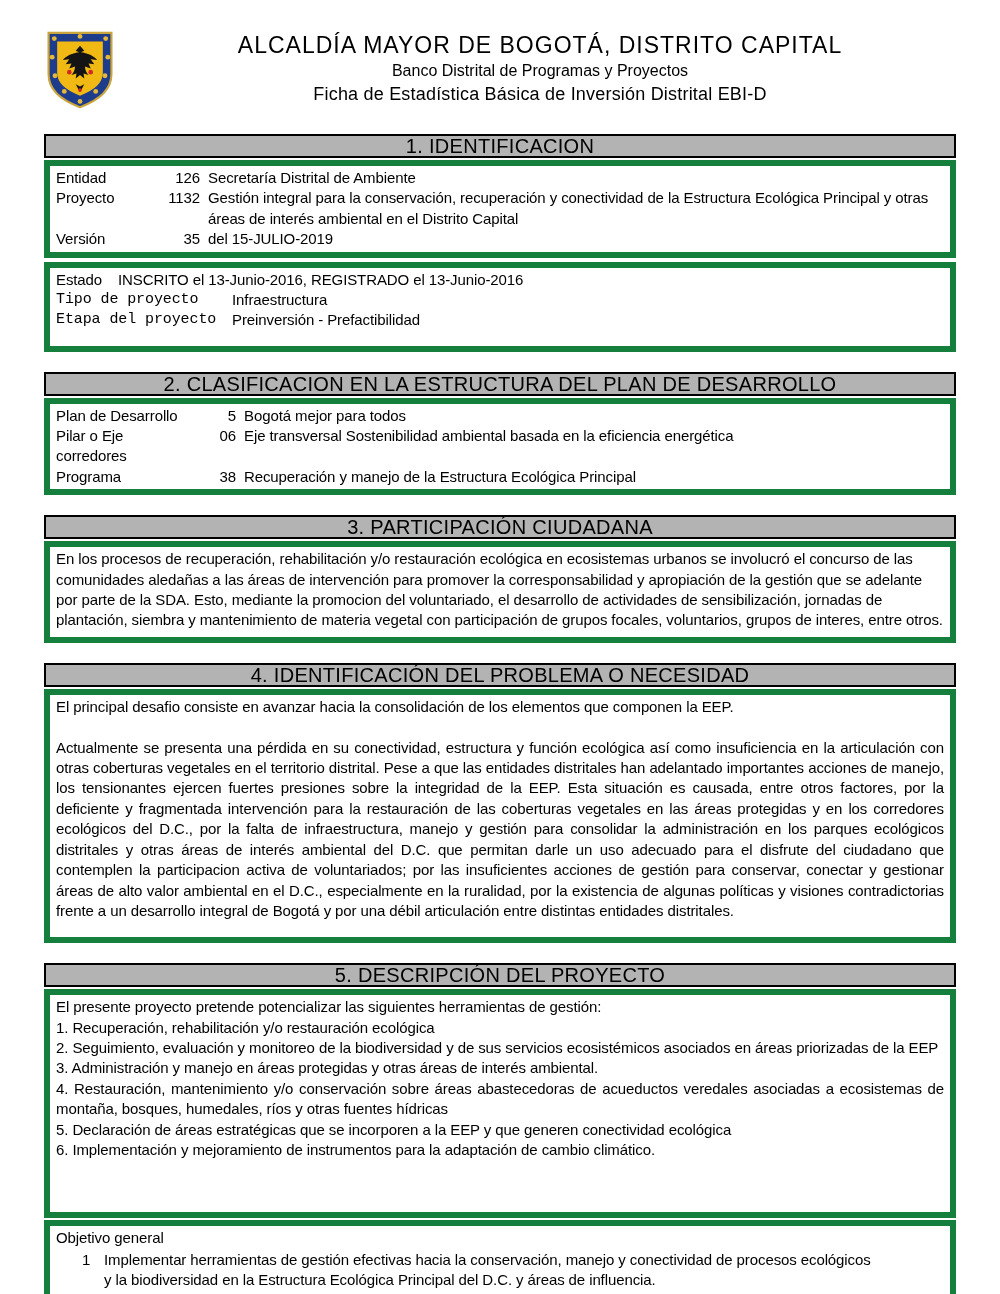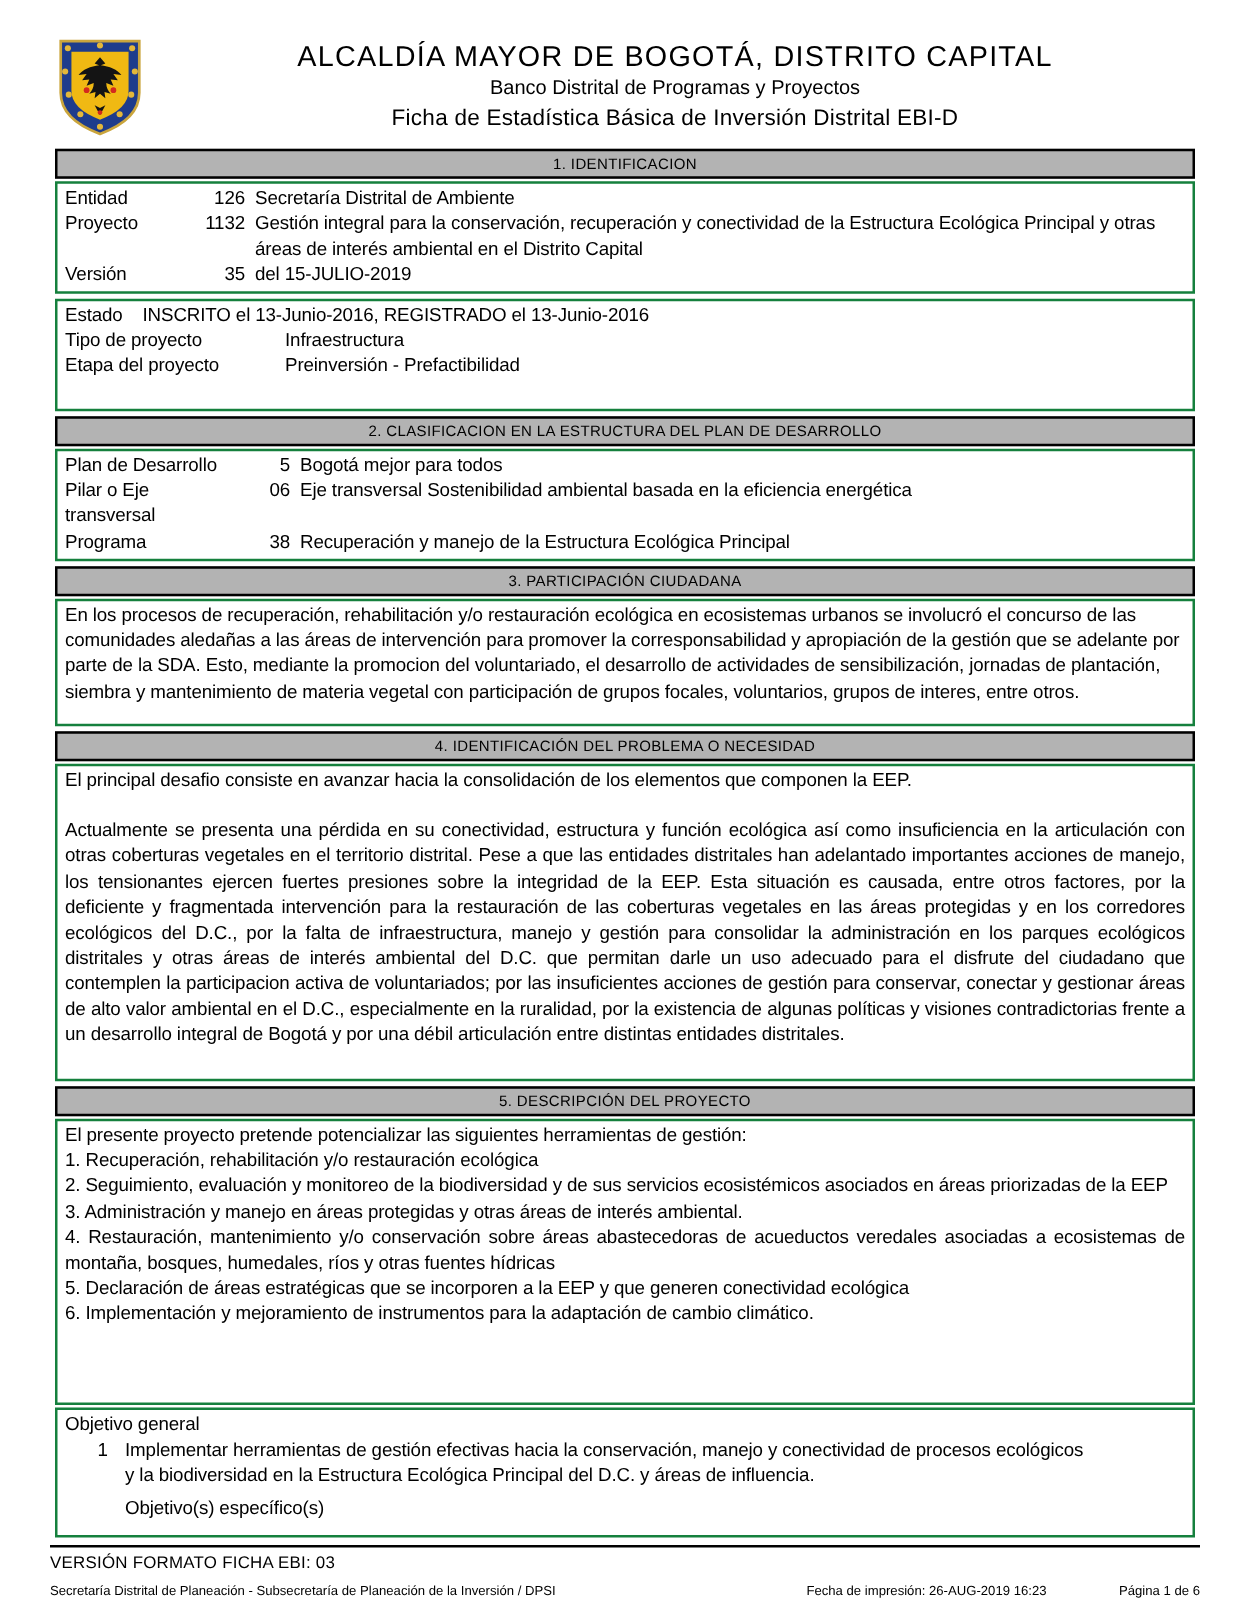--- a/index.html
+++ b/index.html
@@ -16,25 +16,25 @@
   .doc-header { display:flex; align-items:flex-start; margin-bottom:4px; }
   .logo-wrap { flex:0 0 72px; margin-right:8px; }
   .titles { flex:1; text-align:center; padding-top:2px; }
   .title1 { font-size:23px; letter-spacing:1px; }
   .title2 { font-size:16px; margin-top:3px; }
   .title3 { font-size:18px; margin-top:4px; letter-spacing:0.2px; }
 
   
   .sec-header {
     border:2px solid #000; background:#b3b3b3;
-    text-align:center; font-size:12px; letter-spacing:0.3px;
-    height:24px; line-height:20px; margin-top:4px;
+    text-align:center; font-size:20px; letter-spacing:0.3px;
+    height:24px; line-height:20px; margin-top:20px;
   }
   .sec-box {
-    border:2px solid #15803d; margin-top:2px;
+    border:6px solid #15803d; margin-top:2px;
     padding:2px 6px; font-size:15px; line-height:20.4px;
     letter-spacing:-0.1px;
   }
   .h-s1  { min-height:88px; }
   .h-bco { min-height:90px; margin-top:4px; }
   .h-s2  { min-height:90px; }
   .h-s3  { min-height:102px; }
   .h-s4  { min-height:254px; }
   .h-s5  { min-height:229px; }
   .h-s6  { min-height:104px; }
@@ -42,21 +42,21 @@
   
   .frow { display:flex; align-items:flex-start; }
   .frow .lbl  { flex:0 0 auto; }
   .frow .code { text-align:right; flex:0 0 auto; }
   .frow .val  { flex:1; margin-left:8px; }
   .s1 .lbl  { width:104px; }
   .s1 .code { width:40px; }
   .s2 .lbl  { width:134px; }
   .s2 .code { width:46px; }
   .lbl-sm { width:62px;  flex:0 0 auto; }
-  .lbl-lg { width:176px; flex:0 0 auto; }
+  .lbl-lg { width:176px; flex:0 0 auto;font-family:Liberation Mono, monospace; }
 
   .just { text-align:justify; }
   .para2 { margin-top:20px; }
 
   
   .obj-item { display:flex; padding-left:26px; margin-top:1px; max-width:820px; }
   .obj-num  { width:14px; flex:0 0 auto; }
   .obj-text { flex:1; margin-left:8px; }
   .obj-specific { padding-left:48px; margin-top:5px; }
 
@@ -137,21 +137,21 @@
   </div>
 
   <div class="sec-header">2. CLASIFICACION EN LA ESTRUCTURA DEL PLAN DE DESARROLLO</div>
   <div class="sec-box h-s2 s2">
     <div class="frow">
       <span class="lbl">Plan de Desarrollo</span>
       <span class="code">5</span>
       <span class="val">Bogotá mejor para todos</span>
     </div>
     <div class="frow">
-      <span class="lbl">Pilar o Eje transversal</span>
+      <span class="lbl">Pilar o Eje corredores</span>
       <span class="code">06</span>
       <span class="val">Eje transversal Sostenibilidad ambiental basada en la eficiencia energética</span>
     </div>
     <div class="frow">
       <span class="lbl">Programa</span>
       <span class="code">38</span>
       <span class="val">Recuperación y manejo de la Estructura Ecológica Principal</span>
     </div>
   </div>
 

